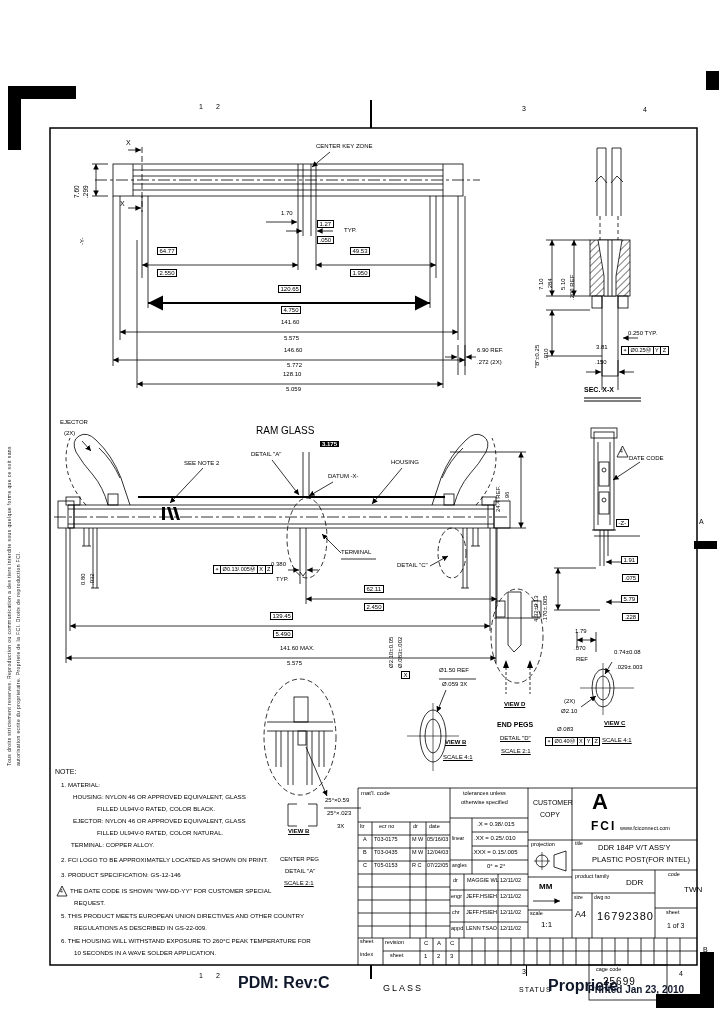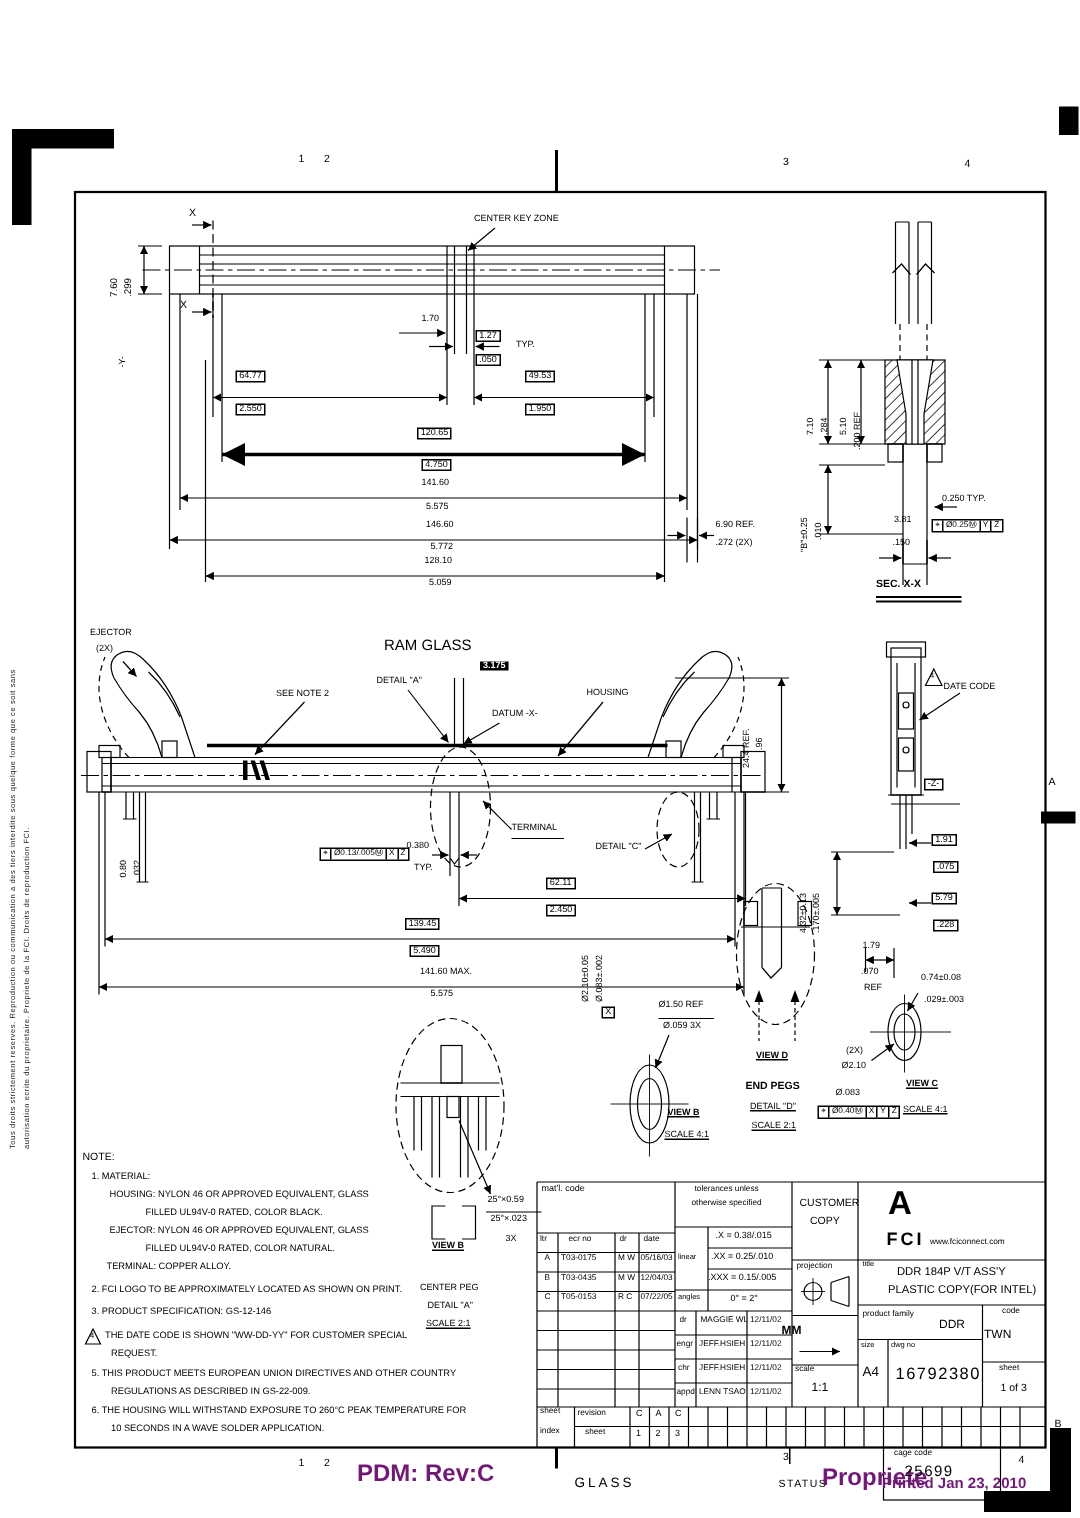--- a/index.html
+++ b/index.html
@@ -7,21 +7,21 @@
         font-family:"Liberation Sans",sans-serif;overflow:hidden;color:#000}
   #art{position:absolute;left:0;top:0}
   .t{position:absolute;line-height:1.05;white-space:pre;font-size:6.5px;color:#000}
   .f5{font-size:5px}.f55{font-size:5.5px}.f6{font-size:6px}.f7{font-size:7px}
   .f8{font-size:8px}.f9{font-size:9px}.f10{font-size:10px}.f11{font-size:11px}.f16{font-size:16px}
   .b{font-weight:bold}
   .bx{border:1px solid #000;padding:0 1.5px;background:#fff}
   .inv{background:#000;color:#fff;padding:0 2px;font-weight:bold}
   .rot{transform:rotate(-90deg);transform-origin:0 0}
   .u{text-decoration:underline}
-  .red{color:#701a75;font-weight:bold}
+  .red{color:#0f172a;font-weight:bold}
   .fcf{display:flex;border:1px solid #000;background:#fff;font-size:5.5px;line-height:1.2}
   .fcf span{padding:0 1.5px;border-right:1px solid #000}
   .fcf span:last-child{border-right:none}
   .ls1{letter-spacing:1px}.ls2{letter-spacing:2px}
   .marg{font-size:5px;color:#222;letter-spacing:.4px}
 </style>
 </head>
 <body>
 
 <div id="root">
@@ -392,33 +392,33 @@
 <div class="t f55" style="left:500px;top:894px">12/11/02</div>
 <div class="t f55" style="left:452px;top:910px">chr</div>
 <div class="t f55" style="left:466px;top:910px">JEFF.HSIEH</div>
 <div class="t f55" style="left:500px;top:910px">12/11/02</div>
 <div class="t f55" style="left:451px;top:926px">appd</div>
 <div class="t f55" style="left:466px;top:926px">LENN TSAO</div>
 <div class="t f55" style="left:500px;top:926px">12/11/02</div>
 <div class="t f7" style="left:533px;top:799px">CUSTOMER</div>
 <div class="t f7" style="left:540px;top:811px">COPY</div>
 <div class="t f55" style="left:531px;top:842px">projection</div>
-<div class="t f8 b" style="left:521px;top:883px">MM</div>
+<div class="t f8 b" style="left:539px;top:883px">MM</div>
 <div class="t f55" style="left:530px;top:911px">scale</div>
 <div class="t f8" style="left:541px;top:921px">1:1</div>
 <div class="t b" style="left:592px;top:790px;font-size:22px">A</div>
 <div class="t b" style="left:591px;top:820px;font-size:12px;letter-spacing:2px">FCI</div>
 <div class="t f55" style="left:620px;top:826px">www.fciconnect.com</div>
 <div class="t f5" style="left:575px;top:841px">title</div>
 <div class="t" style="left:598px;top:844px;font-size:7.5px">DDR 184P V/T ASS'Y</div>
-<div class="t" style="left:592px;top:856px;font-size:7.5px">PLASTIC COPY(FOR INTEL)</div>
+<div class="t" style="left:592px;top:856px;font-size:7.5px">PLASTIC POST(FOR INTEL)</div>
 <div class="t f55" style="left:575px;top:874px">product family</div>
 <div class="t f8" style="left:626px;top:879px">DDR</div>
 <div class="t f55" style="left:668px;top:872px">code</div>
-<div class="t f8" style="left:656px;top:886px">TWN</div>
+<div class="t f8" style="left:684px;top:886px">TWN</div>
 <div class="t f5" style="left:574px;top:895px">size</div>
 <div class="t f9" style="left:575px;top:910px">A4</div>
 <div class="t f5" style="left:594px;top:895px">dwg no</div>
 <div class="t f11 ls1" style="left:597px;top:911px">16792380</div>
 <div class="t f55" style="left:666px;top:910px">sheet</div>
 <div class="t f7" style="left:667px;top:922px">1 of 3</div>
 <div class="t f55" style="left:360px;top:939px">sheet</div>
 <div class="t f55" style="left:360px;top:952px">index</div>
 <div class="t f55" style="left:385px;top:940px">revision</div>
 <div class="t f55" style="left:390px;top:953px">sheet</div>

